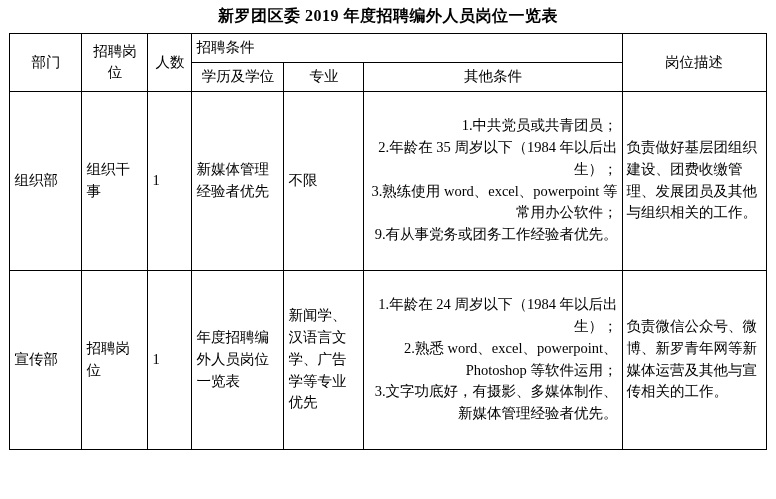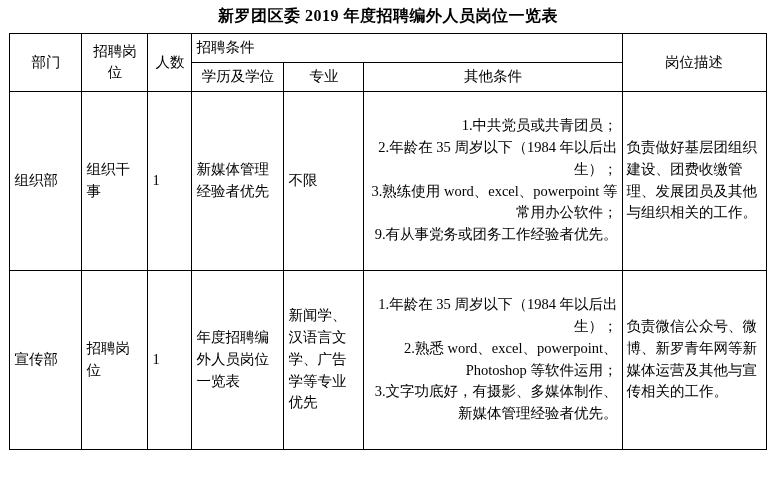--- a/index.html
+++ b/index.html
@@ -115,21 +115,21 @@
         <td class="cell-center">负责做好基层团组织建设、团费收缴管理、发展团员及其他与组织相关的工作。</td>
       </tr>
 
       <tr class="row-body">
         <td class="cell-center">宣传部</td>
         <td class="cell-center">招聘岗位</td>
         <td class="cell-center">1</td>
         <td class="cell-center">年度招聘编外人员岗位一览表</td>
         <td class="cell-center">新闻学、汉语言文学、广告学等专业优先</td>
         <td class="cell-left">
-          <span class="line">1.年龄在 35 周岁以下（1984 年以后出生）；</span>
+          <span class="line">1.年龄在 24 周岁以下（1984 年以后出生）；</span>
           <span class="line">2.熟悉 word、excel、powerpoint、Photoshop 等软件运用；</span>
           <span class="line">3.文字功底好，有摄影、多媒体制作、新媒体管理经验者优先。</span>
         </td>
         <td class="cell-center">负责微信公众号、微博、新罗青年网等新媒体运营及其他与宣传相关的工作。</td>
       </tr>
     </tbody>
   </table>
 
 </div>
 

